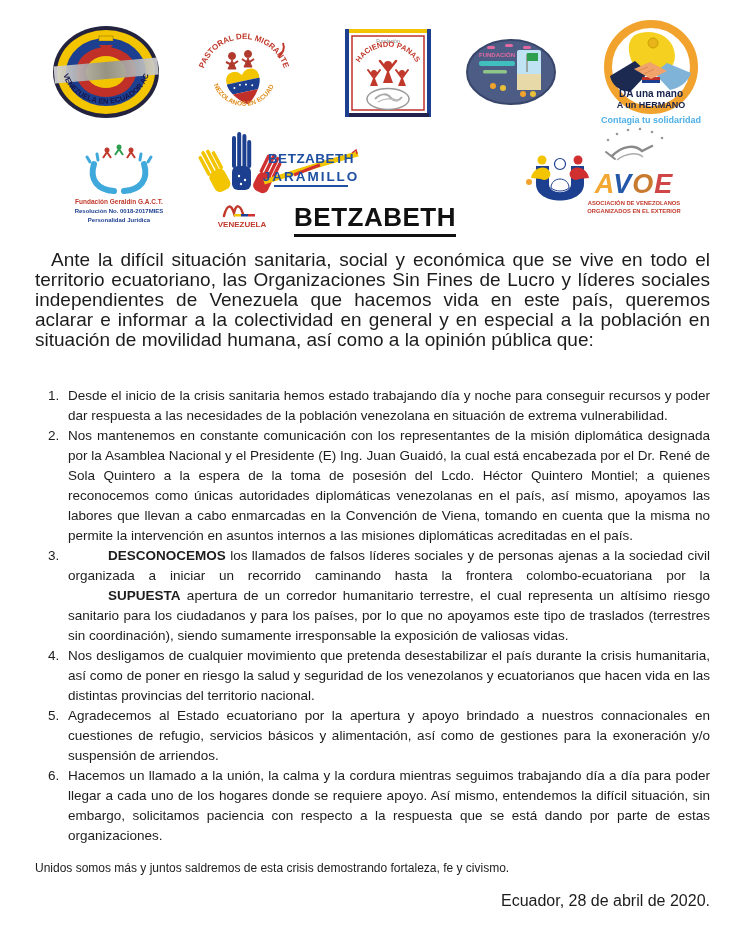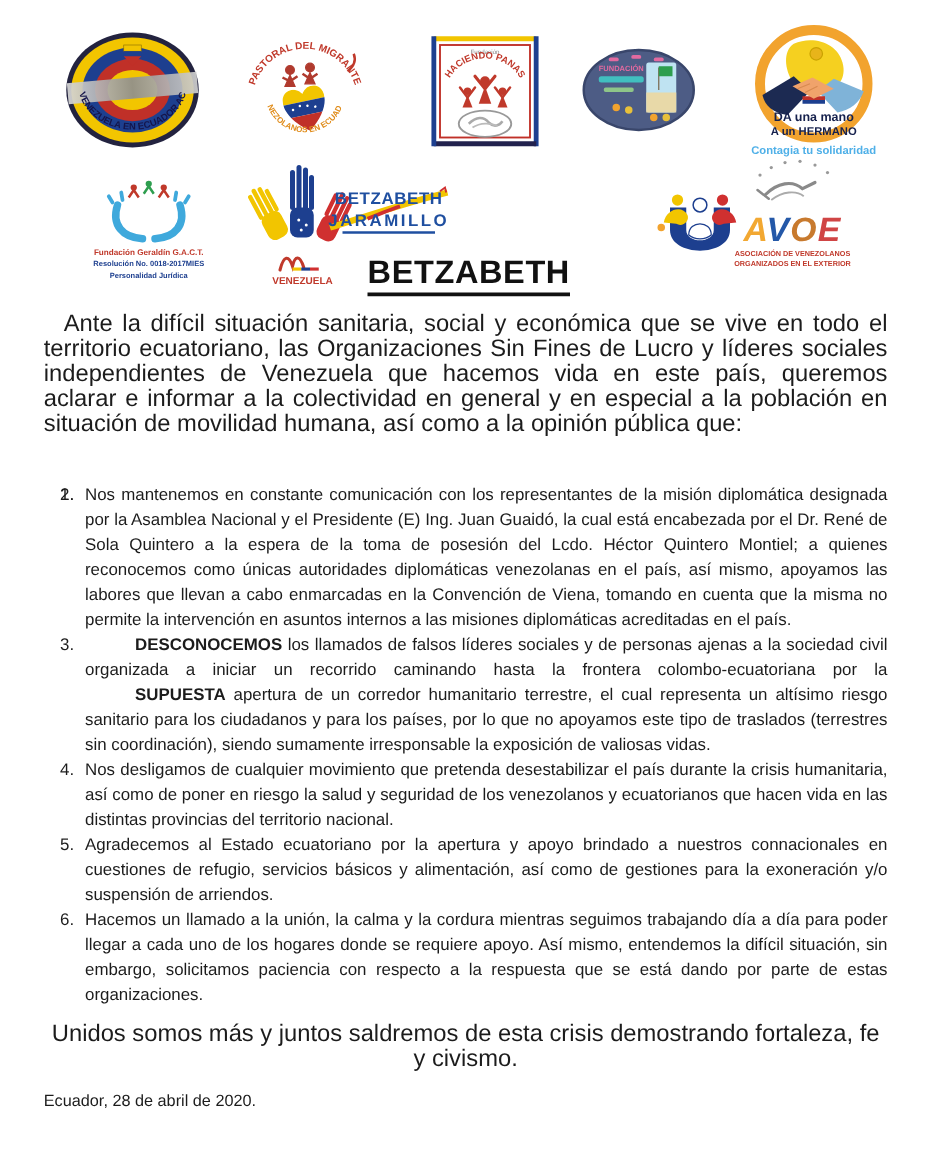--- a/index.html
+++ b/index.html
@@ -22,22 +22,22 @@
     margin:10px 0 0 0;font-size:19px;line-height:20px;
     text-align:justify;text-indent:16px;
   }
   .points{margin:36px 0 0 0;padding:0;list-style:none;}
   .points li{
     position:relative;margin-left:33px;font-size:13.5px;line-height:20px;
     text-align:justify;
   }
   .points .num{position:absolute;left:-20px;width:18px;text-align:left;}
   .bold{font-weight:bold;padding-left:40px;}
-  .closing{margin:12px 0 0 0;text-align:center;font-size:19px;line-height:20px;}
-  .dateline{margin:13px 0 0 0;text-align:left;font-size:13px;line-height:20px;}
+  .closing{margin:12px 0 0 0;font-size:12px;line-height:20px;}
+  .dateline{margin:13px 0 0 0;text-align:right;font-size:16px;line-height:20px;}
 </style>
 </head>
 <body>
 
 <div class="page">
 
   <header>
 
     <div class="logo" style="left:50px;top:25px;">
       <svg width="112" height="95" viewBox="0 0 112 95">
@@ -270,21 +270,21 @@
       </svg>
     </div>
 
     <h1 class="title"><span>BETZABETH</span></h1>
   </header>
 
   <main>
     <p class="intro">Ante la difícil situación sanitaria, social y económica que se vive en todo el territorio ecuatoriano, las Organizaciones Sin Fines de Lucro y líderes sociales independientes de Venezuela que hacemos vida en este país, queremos aclarar e informar a la colectividad en general y en especial a la población en situación de movilidad humana, así como a la opinión pública que:</p>
 
     <ol class="points">
-        <li><span class="num">1.</span></li>
+        <li><span class="num">1.</span><span>Desde el inicio de la crisis sanitaria hemos estado trabajando día y noche para conseguir recursos y poder dar respuesta a las necesidades de la población venezolana en situación de extrema vulnerabilidad.</span></li>
         <li><span class="num">2.</span><span>Nos mantenemos en constante comunicación con los representantes de la misión diplomática designada por la Asamblea Nacional y el Presidente (E) Ing. Juan Guaidó, la cual está encabezada por el Dr. René de Sola Quintero a la espera de la toma de posesión del Lcdo. Héctor Quintero Montiel; a quienes reconocemos como únicas autoridades diplomáticas venezolanas en el país, así mismo, apoyamos las labores que llevan a cabo enmarcadas en la Convención de Viena, tomando en cuenta que la misma no permite la intervención en asuntos internos a las misiones diplomáticas acreditadas en el país.</span></li>
         <li><span class="num">3.</span><span class="bold">DESCONOCEMOS</span><span> los llamados de falsos líderes sociales y de personas ajenas a la sociedad civil organizada a iniciar un recorrido caminando hasta la frontera colombo-ecuatoriana por la </span><span class="bold">SUPUESTA</span><span> apertura de un corredor humanitario terrestre, el cual representa un altísimo riesgo sanitario para los ciudadanos y para los países, por lo que no apoyamos este tipo de traslados (terrestres sin coordinación), siendo sumamente irresponsable la exposición de valiosas vidas.</span></li>
         <li><span class="num">4.</span><span>Nos desligamos de cualquier movimiento que pretenda desestabilizar el país durante la crisis humanitaria, así como de poner en riesgo la salud y seguridad de los venezolanos y ecuatorianos que hacen vida en las distintas provincias del territorio nacional.</span></li>
         <li><span class="num">5.</span><span>Agradecemos al Estado ecuatoriano por la apertura y apoyo brindado a nuestros connacionales en cuestiones de refugio, servicios básicos y alimentación, así como de gestiones para la exoneración y/o suspensión de arriendos.</span></li>
         <li><span class="num">6.</span><span>Hacemos un llamado a la unión, la calma y la cordura mientras seguimos trabajando día a día para poder llegar a cada uno de los hogares donde se requiere apoyo. Así mismo, entendemos la difícil situación, sin embargo, solicitamos paciencia con respecto a la respuesta que se está dando por parte de estas organizaciones.</span></li>
       </ol>
 
     <p class="closing">Unidos somos más y juntos saldremos de esta crisis demostrando fortaleza, fe y civismo.</p>
     <p class="dateline">Ecuador, 28 de abril de 2020.</p>
   </main>

